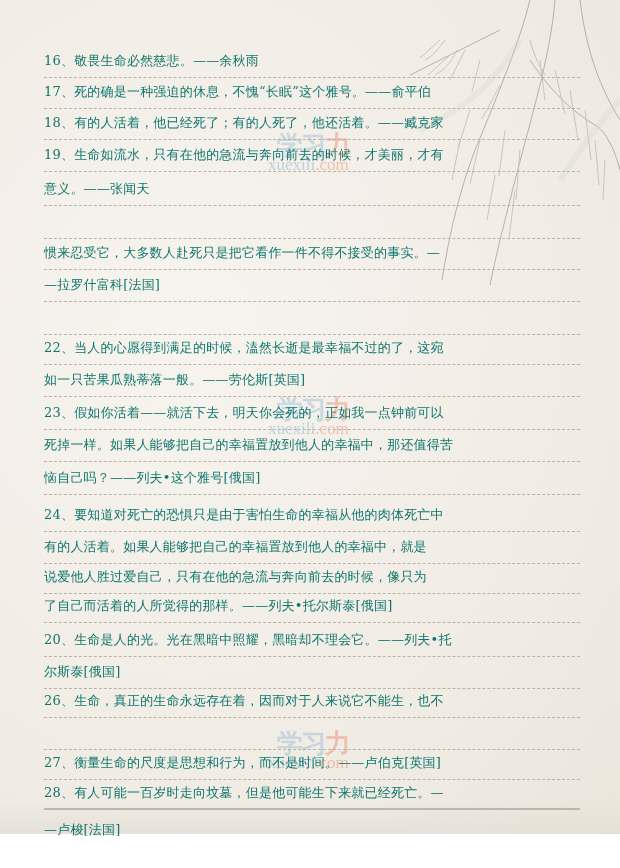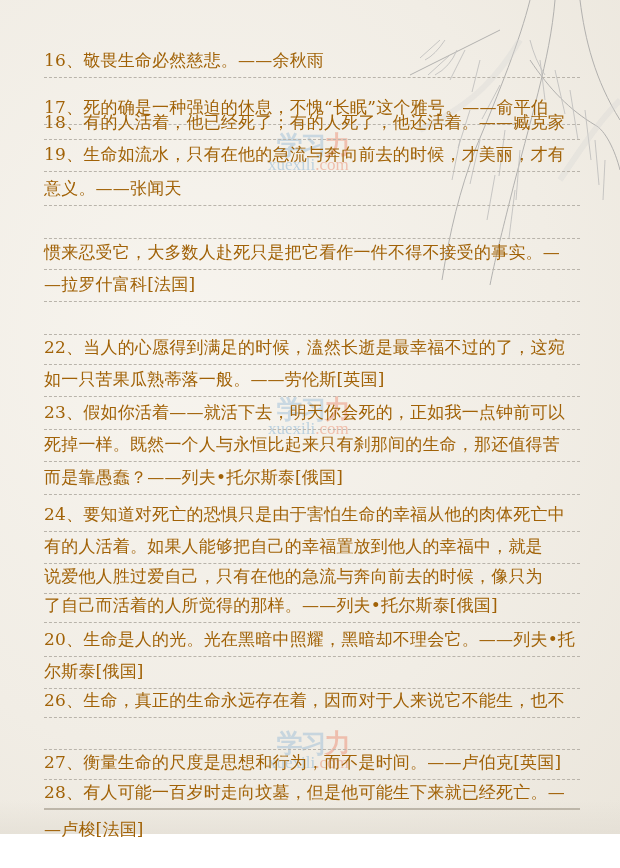--- a/index.html
+++ b/index.html
@@ -13,21 +13,21 @@
     background: radial-gradient(ellipse at 30% 40%, #f7f4ee 0%, #f1ede5 60%, #ebe6dc 100%);
   }
   .paper::after {
     content: ""; position: absolute; left: 0; right: 0; bottom: 0; height: 34px;
     background: linear-gradient(to bottom, rgba(235,230,220,0) 0%, rgba(225,220,210,0.6) 100%);
   }
   .willow { position: absolute; right: 0; top: 0; width: 240px; height: 290px; opacity: 0.8; }
   .lines { position: absolute; left: 44px; top: 0; width: 540px; }
   .line {
     position: absolute; left: 0; width: 540px; height: 31px;
-    font-size: 17px; color: #a16207; line-height: 31px; white-space: nowrap;
+    font-size: 13px; color: #0f766e; line-height: 31px; white-space: nowrap;
     letter-spacing: 0.2px;
   }
   .line .rule {
     position: absolute; left: 0; width: 536px; bottom: -2px; height: 0;
     border-bottom: 1.4px dashed #b9b4ab;
   }
   .line.last-rule .rule { border-bottom: 2px solid #bdb6a9; }
   .wm { position: absolute; pointer-events: none; text-align: right; }
   .wm .cn { font-size: 26px; font-weight: bold; color: rgba(120,170,210,0.35); letter-spacing: -2px; }
   .wm .cn span.li { color: rgba(235,120,90,0.4); }
@@ -64,33 +64,33 @@
     <div class="url"><span style="color:rgba(120,170,210,0.45)">xuexili</span><span>.com</span></div>
   </div>
   <div class="wm" style="left:268px; top:726px;">
     <div class="cn"><span>学习</span><span class="li">力</span></div>
     <div class="url"><span style="color:rgba(120,170,210,0.45)">xuexili</span><span>.com</span></div>
   </div>
 </div>
 
 <div class="lines">
   <div class="line" style="top:45px"><span>16、敬畏生命必然慈悲。——余秋雨</span><div class="rule"></div></div>
-  <div class="line" style="top:92px"><span>17、死的确是一种强迫的休息，不愧“长眠”这个雅号。——俞平伯</span><div class="rule"></div></div>
+  <div class="line" style="top:76px"><span>17、死的确是一种强迫的休息，不愧“长眠”这个雅号。——俞平伯</span><div class="rule"></div></div>
   <div class="line" style="top:107px"><span>18、有的人活着，他已经死了；有的人死了，他还活着。——臧克家</span><div class="rule"></div></div>
   <div class="line" style="top:139px"><span>19、生命如流水，只有在他的急流与奔向前去的时候，才美丽，才有</span><div class="rule"></div></div>
   <div class="line" style="top:173px"><span>意义。——张闻天</span><div class="rule"></div></div>
   <div class="line" style="top:206px"><div class="rule"></div></div>
   <div class="line" style="top:237px"><span>惯来忍受它，大多数人赴死只是把它看作一件不得不接受的事实。—</span><div class="rule"></div></div>
   <div class="line" style="top:269px"><span>—拉罗什富科[法国]</span><div class="rule"></div></div>
   <div class="line" style="top:302px"><div class="rule"></div></div>
   <div class="line" style="top:332px"><span>22、当人的心愿得到满足的时候，溘然长逝是最幸福不过的了，这宛</span><div class="rule"></div></div>
   <div class="line" style="top:364px"><span>如一只苦果瓜熟蒂落一般。——劳伦斯[英国]</span><div class="rule"></div></div>
   <div class="line" style="top:397px"><span>23、假如你活着——就活下去，明天你会死的，正如我一点钟前可以</span><div class="rule"></div></div>
-  <div class="line" style="top:429px"><span>死掉一样。既然一个人与永恒比起来只有刹那间的生命，那还值得苦</span><div class="rule"></div></div>
-  <div class="line" style="top:462px"><span>而是靠愚蠢？——列夫•托尔斯泰[俄国]</span><div class="rule"></div></div>
+  <div class="line" style="top:429px"><span>死掉一样。如果人能够把自己的幸福置放到他人的幸福中，那还值得苦</span><div class="rule"></div></div>
+  <div class="line" style="top:462px"><span>恼自己吗？——列夫•这个雅号[俄国]</span><div class="rule"></div></div>
   <div class="line" style="top:499px"><span>24、要知道对死亡的恐惧只是由于害怕生命的幸福从他的肉体死亡中</span><div class="rule"></div></div>
   <div class="line" style="top:531px"><span>有的人活着。如果人能够把自己的幸福置放到他人的幸福中，就是</span><div class="rule"></div></div>
   <div class="line" style="top:561px"><span>说爱他人胜过爱自己，只有在他的急流与奔向前去的时候，像只为</span><div class="rule"></div></div>
   <div class="line" style="top:590px"><span>了自己而活着的人所觉得的那样。——列夫•托尔斯泰[俄国]</span><div class="rule"></div></div>
   <div class="line" style="top:624px"><span>20、生命是人的光。光在黑暗中照耀，黑暗却不理会它。——列夫•托</span><div class="rule"></div></div>
   <div class="line" style="top:656px"><span>尔斯泰[俄国]</span><div class="rule"></div></div>
   <div class="line" style="top:685px"><span>26、生命，真正的生命永远存在着，因而对于人来说它不能生，也不</span><div class="rule"></div></div>
   <div class="line" style="top:717px"><div class="rule"></div></div>
   <div class="line" style="top:747px"><span>27、衡量生命的尺度是思想和行为，而不是时间。——卢伯克[英国]</span><div class="rule"></div></div>
   <div class="line last-rule" style="top:777px"><span>28、有人可能一百岁时走向坟墓，但是他可能生下来就已经死亡。—</span><div class="rule"></div></div>

